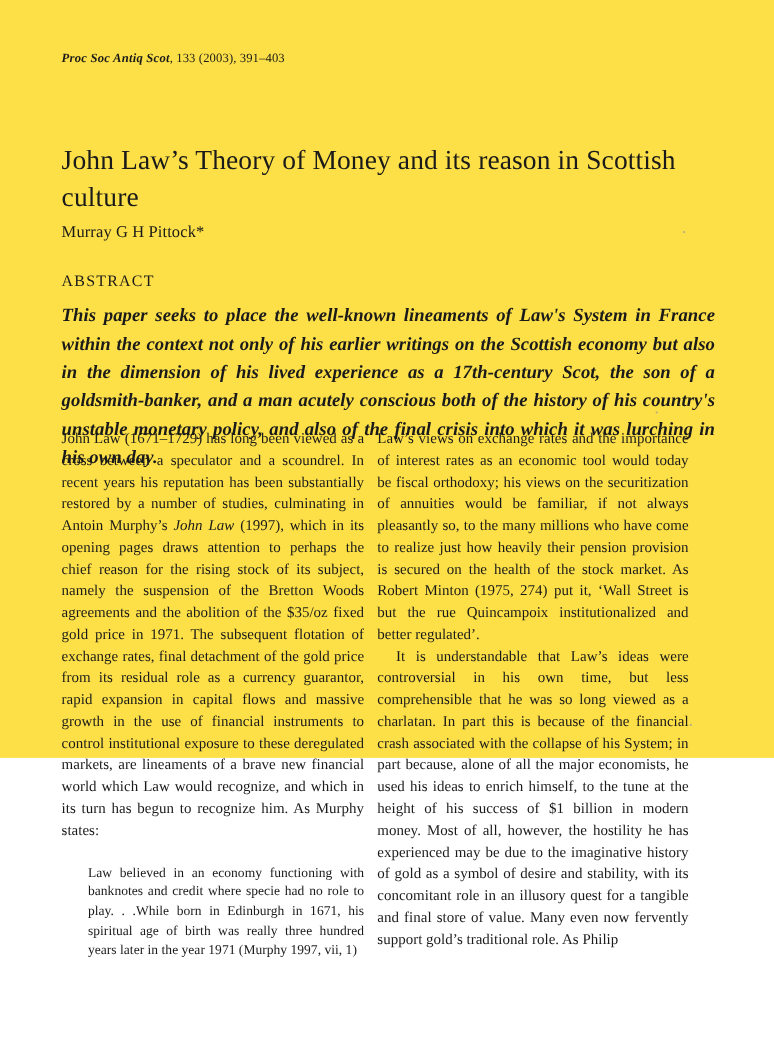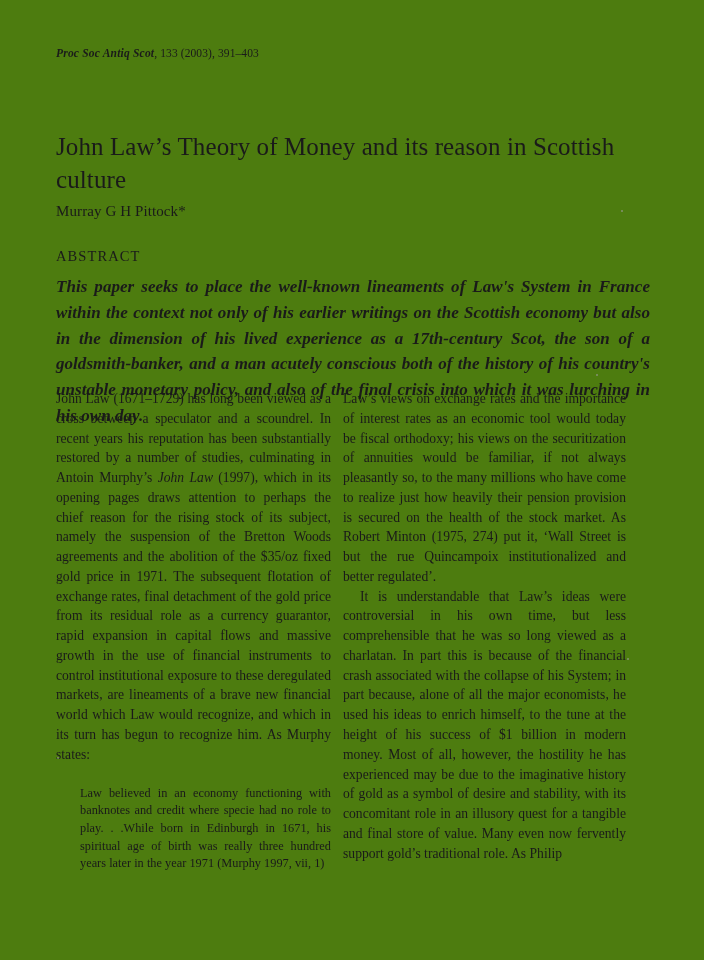--- a/index.html
+++ b/index.html
@@ -14,22 +14,22 @@
     font-family: "Liberation Serif", "DejaVu Serif", serif;
     color: #1a1a1a;
     overflow: hidden;
   }
 
   .page {
     position: absolute;
     left: 0;
     top: 0;
     width: 704px;
-    height: 960px;
-    background: #4d7c0f;
+    height: 689px;
+    background: #fde047;
   }
 
   
   .running-head {
     position: absolute;
     left: 56px;
     top: 47px;
     font-size: 11.5px;
     letter-spacing: 0.1px;
     white-space: nowrap;

